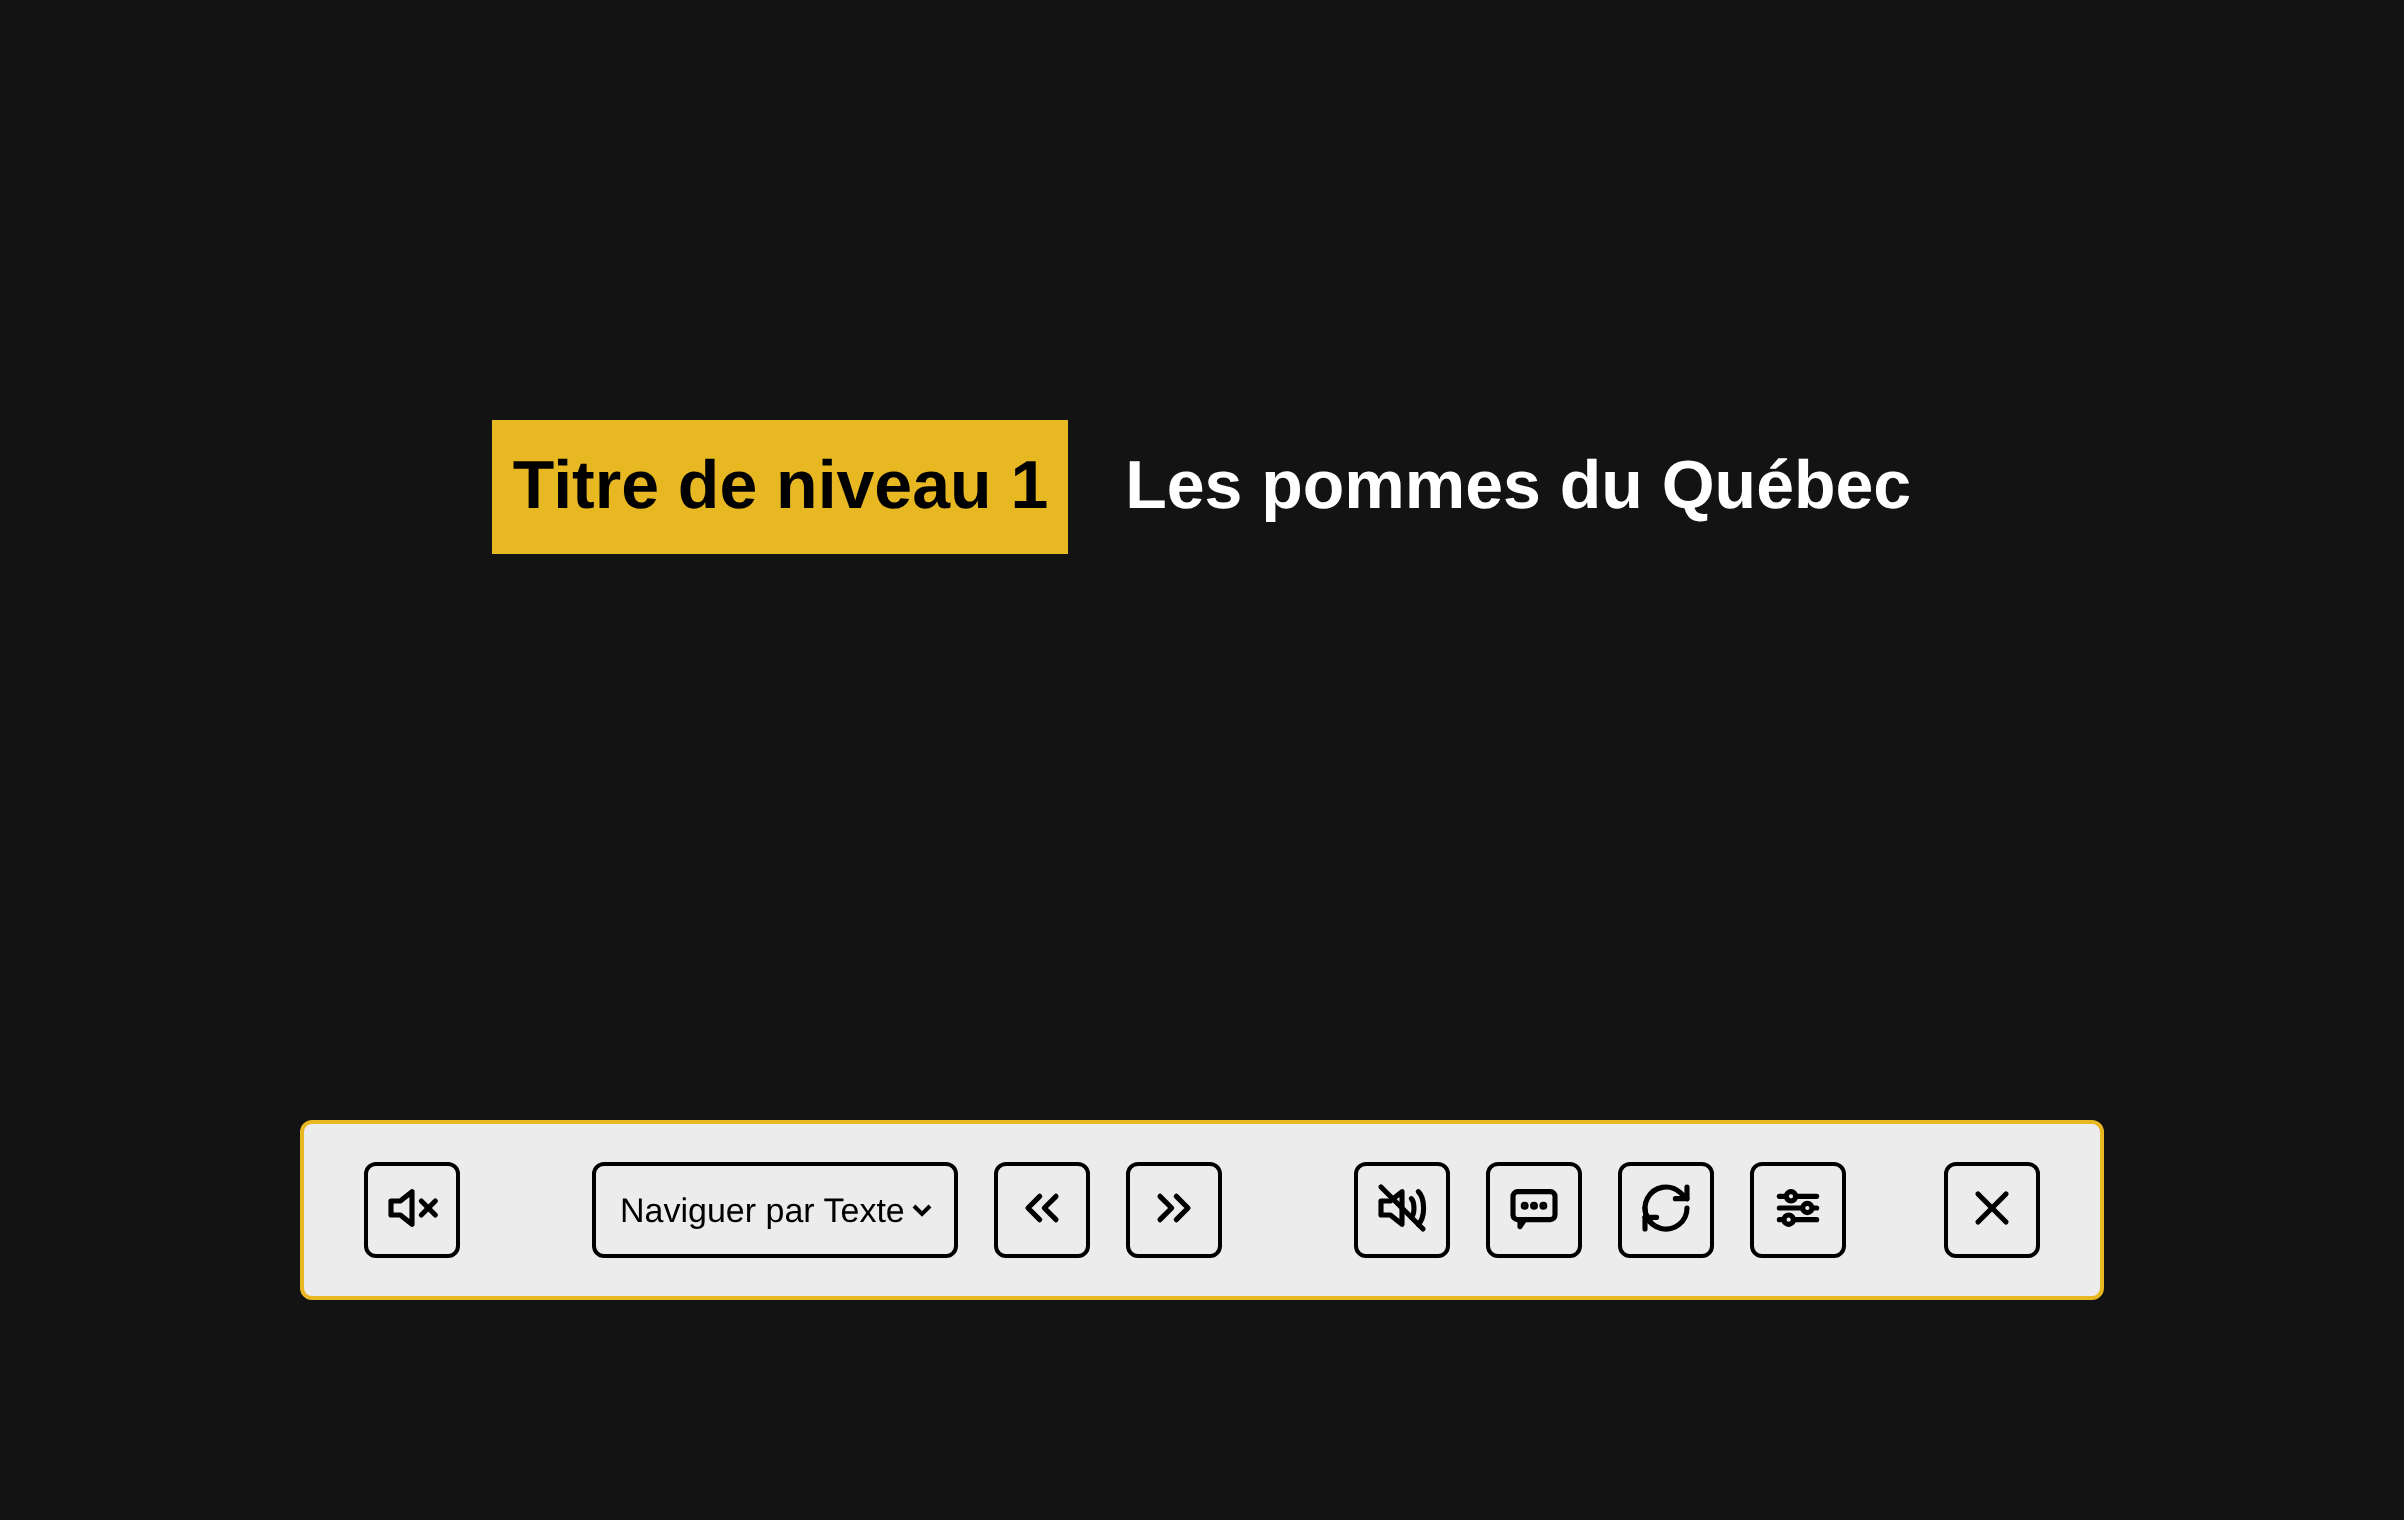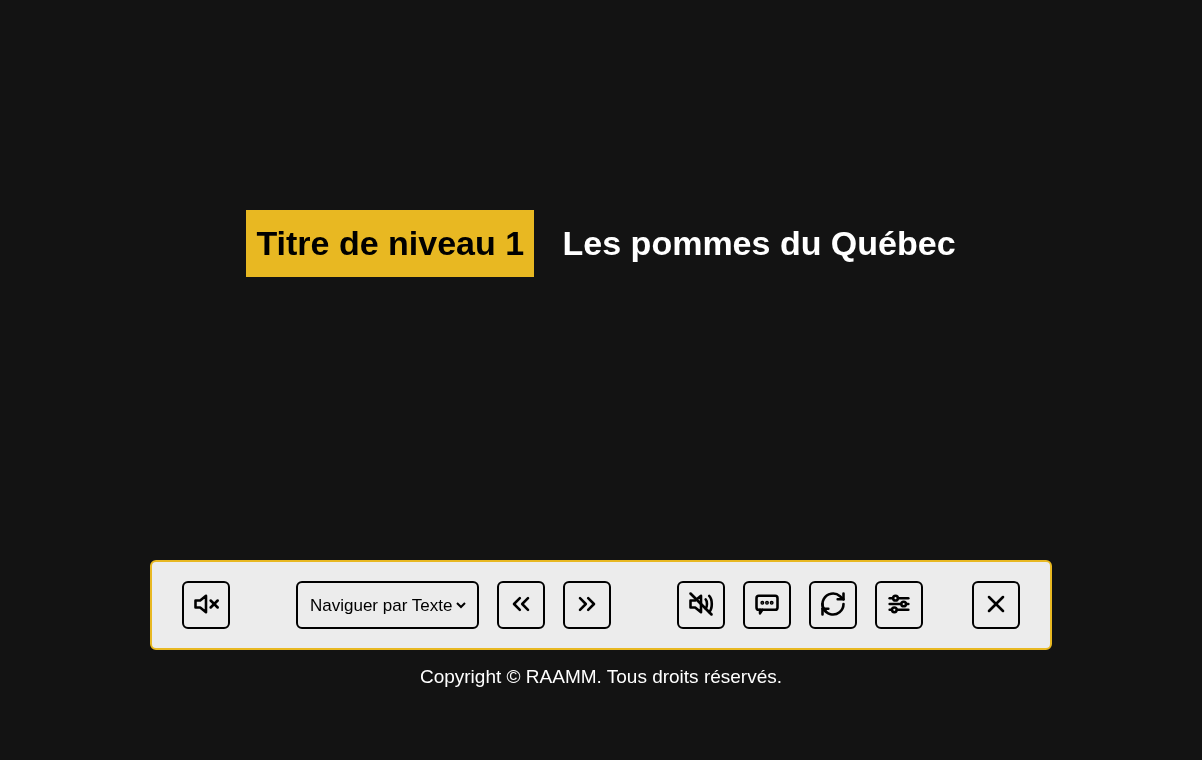--- a/index.html
+++ b/index.html
@@ -202,15 +202,14 @@
       <span>
         <svg viewBox="0 0 24 24">
             <line x1="6" y1="6" x2="18" y2="18"></line>
             <line x1="18" y1="6" x2="6" y2="18"></line>
           </svg>
       </span>
     </button>
 
   </div>
 
-  <div class="footer">Copyright © RAAMM. Tous droits réservés.</div>
 
 </div>
 
 </body></html>

